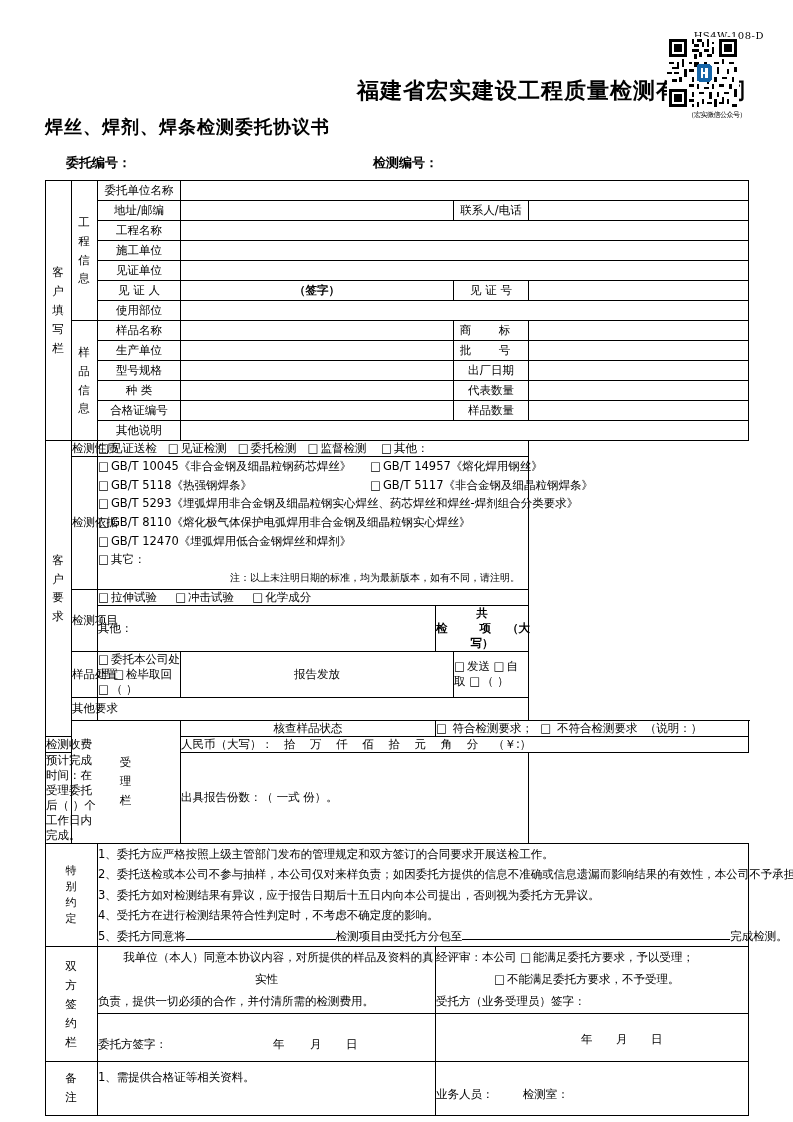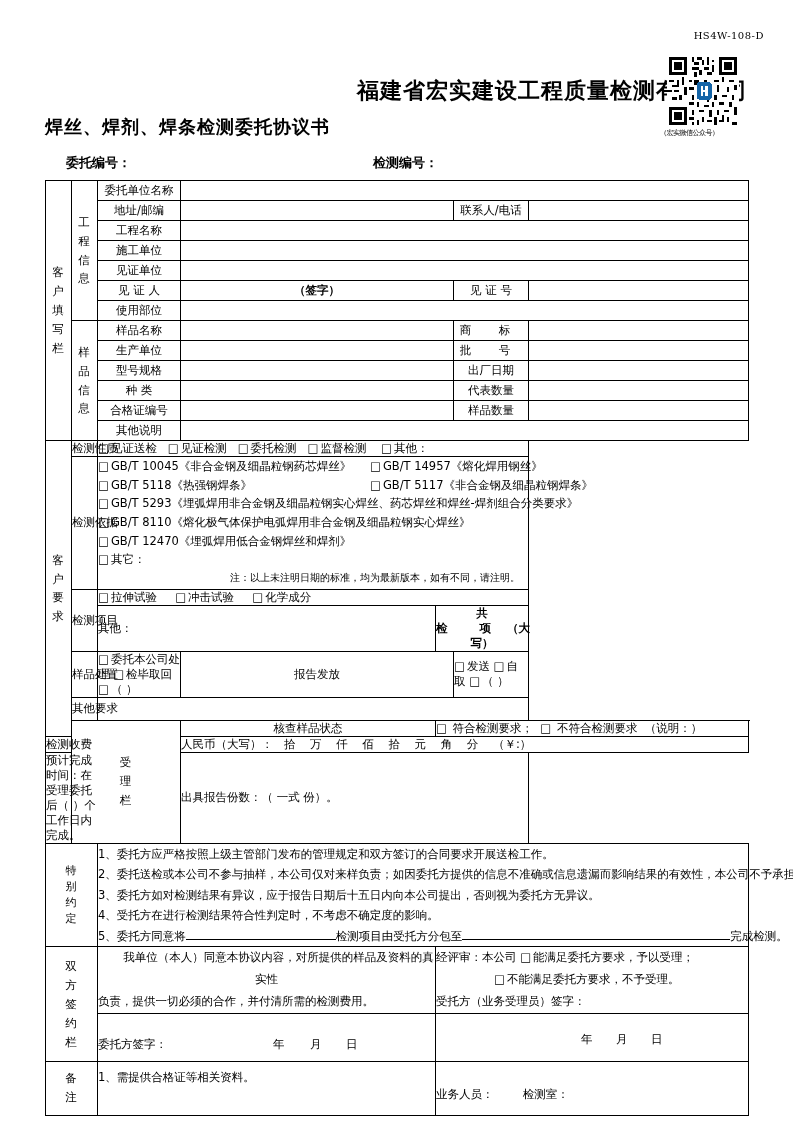--- a/index.html
+++ b/index.html
@@ -7,21 +7,21 @@
     width: 793px; height: 1122px;
     background: #ffffff;
     font-family: "DejaVu Sans", "Liberation Sans", sans-serif;
     color: #000;
     -webkit-font-smoothing: none;
   }
   .page { position: relative; width: 793px; height: 1122px; box-sizing: border-box; padding: 0 45px; }
 
   
   .doc-code { position:absolute; right:29px; top:30px; font-size:10px; letter-spacing:.5px; font-family:"DejaVu Serif","Liberation Serif",serif; }
-  .qr-wrap { position:absolute; right:47px; top:55px; width:86px; text-align:left; }
+  .qr-wrap { position:absolute; right:47px; top:37px; width:86px; text-align:right; }
   .qr { width:72px; height:72px; margin:0 auto; display:block; }
   .qr-cap { font-size:7px; margin-top:1px; letter-spacing:-0.5px; white-space:nowrap; }
   .title1 { text-align:right; font-size:22px; font-weight:bold; padding-top:76px; letter-spacing:1px; font-family:"DejaVu Serif","Liberation Serif",serif; }
   .title2 { text-align:left; font-size:18px; font-weight:bold; padding-top:9px; letter-spacing:1px; font-family:"DejaVu Serif","Liberation Serif",serif; }
   .nums { position:relative; height:30px; margin-top:11px; font-size:13px; font-weight:bold; }
   .nums .a { position:absolute; left:21px; top:4px; }
   .nums .b { position:absolute; left:300px; top:4px;margin-left:28px; }
 
   
   table.form { border-collapse: collapse; width: 703px; table-layout: fixed; }

